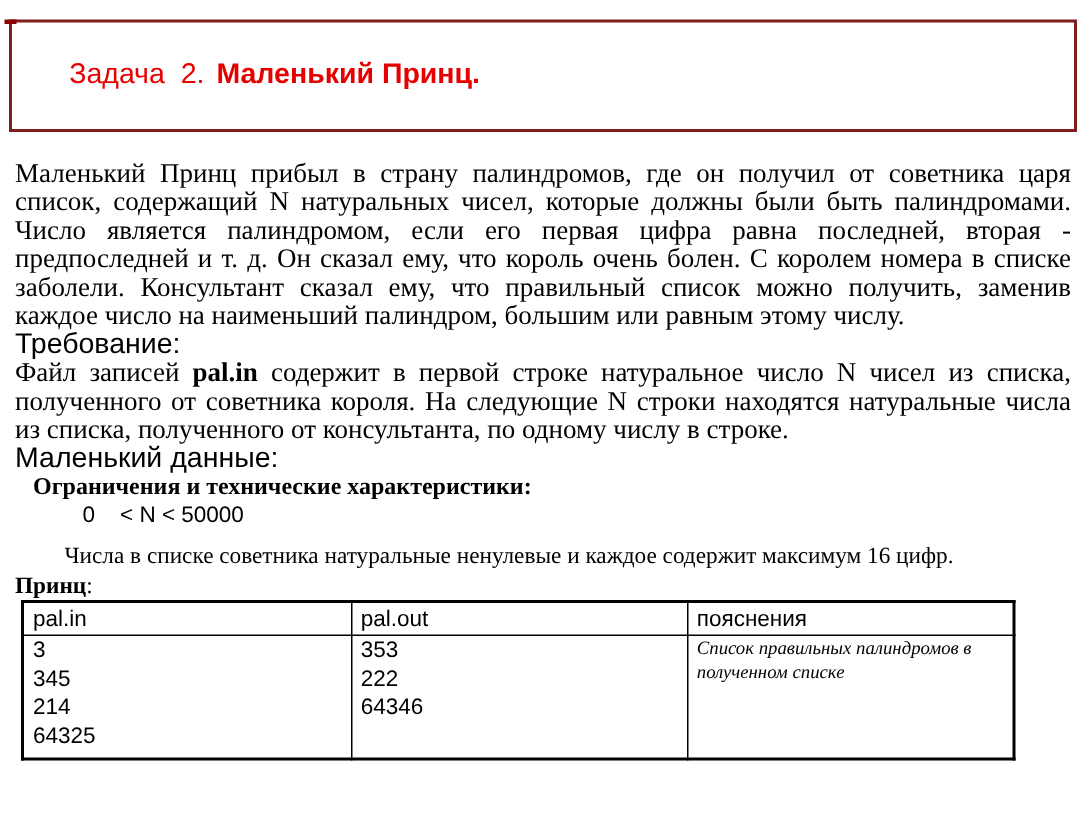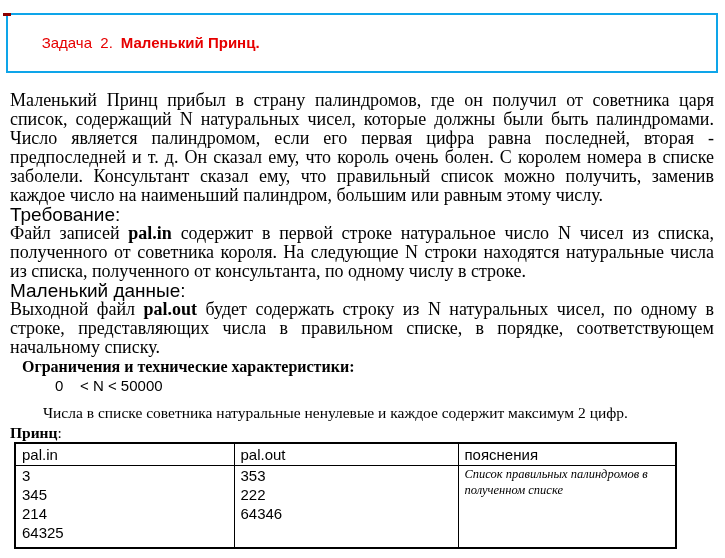--- a/index.html
+++ b/index.html
@@ -6,24 +6,24 @@
   html,body { background:#ffffff; }
   body {
     width:725px; height:558px; overflow:hidden;
     font-family:"Liberation Serif", serif; color:#000;
   }
   .page { position:relative; width:725px; height:558px; background:#fff; }
   .corner-mark { position:absolute; top:0; left:3px; width:8px; height:3px; background:#8b0000; }
 
   .title-box {
     margin:13px 7px 0 6px;
-    border:2px solid #0ea5e9;
+    border:2px solid #7f1d1d;
     padding:2px 8px 3px 17px;
     font-family:"Liberation Sans", sans-serif;
-    font-size:15px;
+    font-size:19px;
     color:#e60000;
     white-space:pre;
   }
   .title-name { font-weight:bold; margin-left:8px; }
 
   .content { padding:0 11px 0 10px; }
 
   p.body { font-size:18px; line-height:19px; text-align:justify; }
   .statement { margin-top:18px; }
 
@@ -75,25 +75,24 @@
 
   <div class="content">
 
     <p class="body statement">Маленький Принц прибыл в страну палиндромов, где он получил от советника царя список, содержащий N натуральных чисел, которые должны были быть палиндромами. Число является палиндромом, если его первая цифра равна последней, вторая - предпоследней и т. д. Он сказал ему, что король очень болен. С королем номера в списке заболели. Консультант сказал ему, что правильный список можно получить, заменив каждое число на наименьший палиндром, большим или равным этому числу.</p>
 
     <h3 class="sans">Требование:</h3>
 
     <p class="body"><span>Файл записей </span><span class="filename">pal.in</span><span> содержит в первой строке натуральное число N чисел из списка, полученного от советника короля. На следующие N строки находятся натуральные числа из списка, полученного от консультанта, по одному числу в строке.</span></p>
 
     <h3 class="sans">Маленький данные:</h3>
-    <p class="body"><span>Выходной файл </span><span class="filename">pal.out</span><span> будет содержать строку из N натуральных чисел, по одному в строке, представляющих числа в правильном списке, в порядке, соответствующем начальному списку.</span></p>
 
     <h3 class="serif">Ограничения и технические характеристики:</h3>
     <div class="range">0    &lt; N &lt; 50000</div>
-    <p class="note">Числа в списке советника натуральные ненулевые и каждое содержит максимум 2 цифр.</p>
+    <p class="note">Числа в списке советника натуральные ненулевые и каждое содержит максимум 16 цифр.</p>
 
     <p class="example-label"><span class="lbl">Принц</span><span>:</span></p>
 
     <table class="example">
       <colgroup>
         <col style="width:219px">
         <col style="width:224px">
         <col style="width:218px">
       </colgroup>
       <thead>

